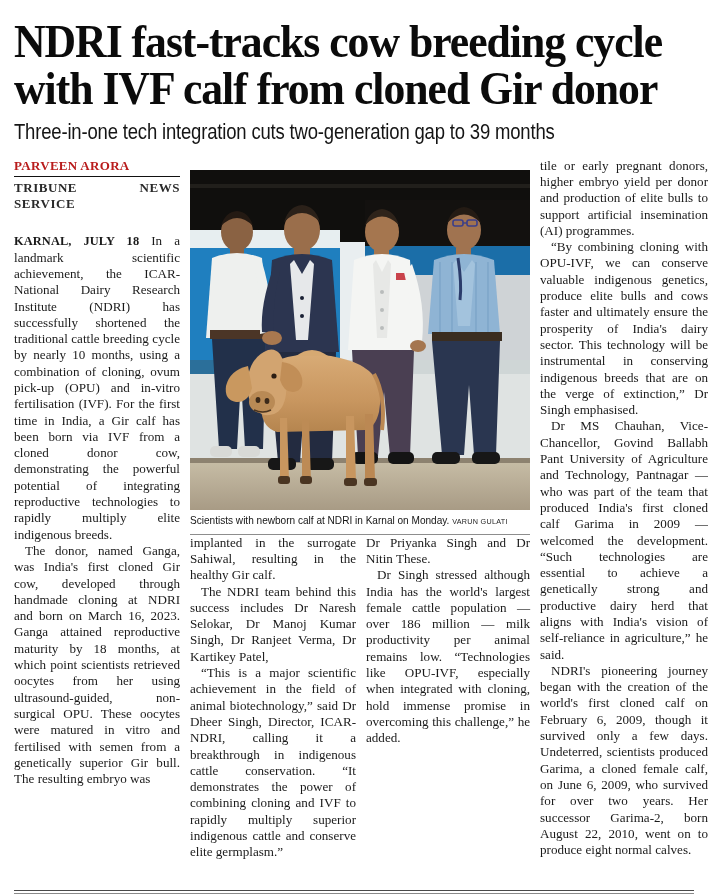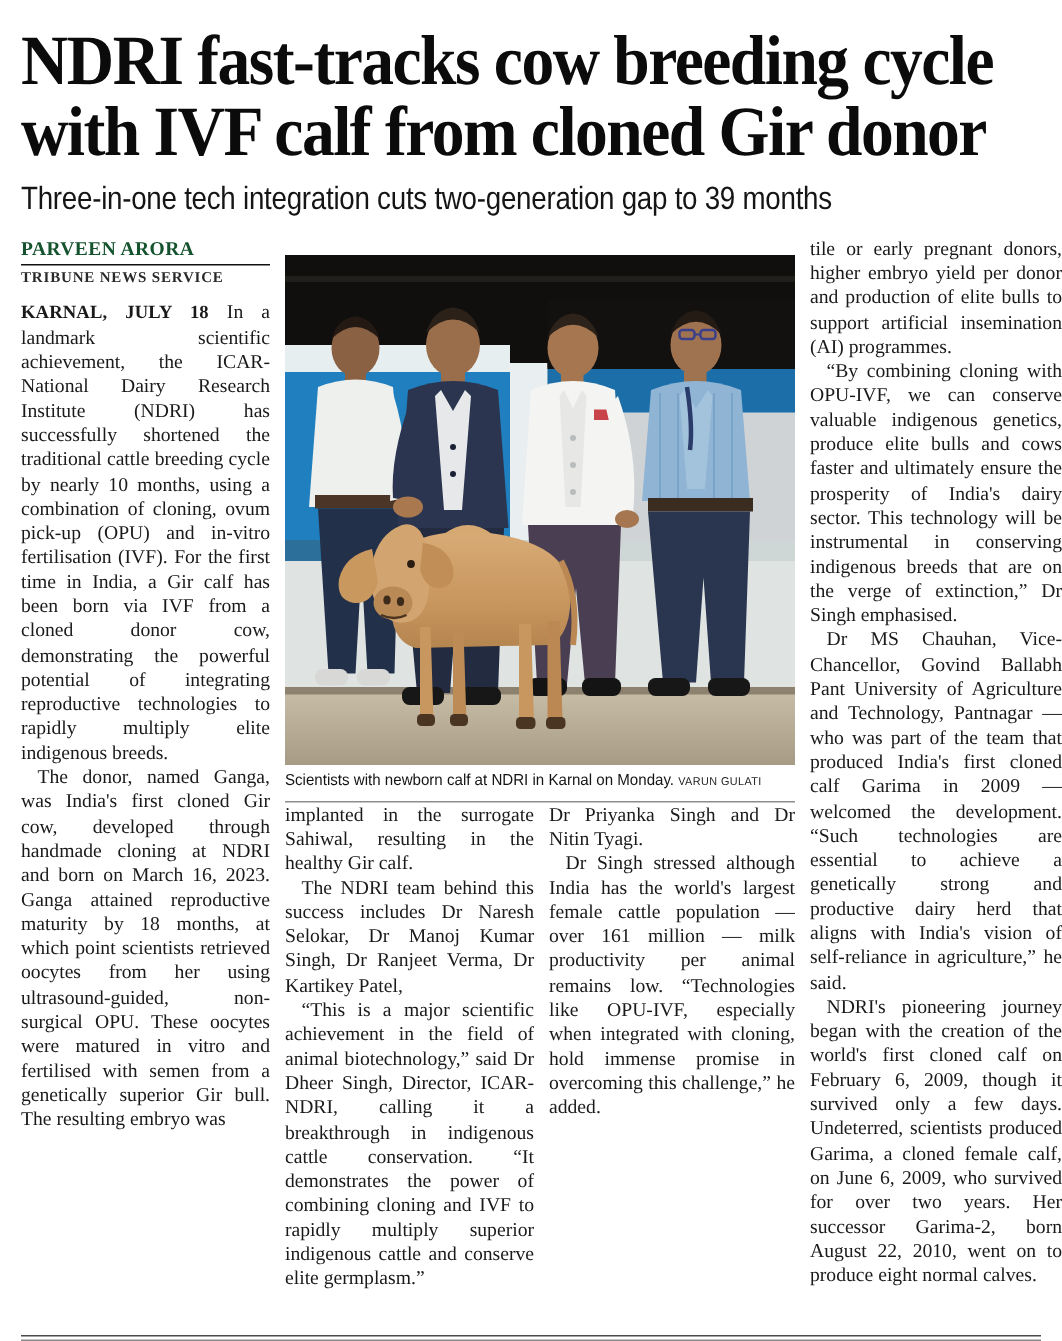--- a/index.html
+++ b/index.html
@@ -80,36 +80,36 @@
   #col3 { left: 352px; top: 377px; width: 164px; }
   #col4 { left: 526px; top: 0;   width: 168px; }
 
   
   .byline-name {
     font-family: "Liberation Serif", "DejaVu Serif", serif;
     font-weight: 700;
     font-size: 13px;
     letter-spacing: 0.3px;
     text-transform: uppercase;
-    color: #14532d;
+    color: #b91c1c;
     padding-bottom: 2px;
   }
   .byline-rule {
     border-bottom: 1.4px solid #111;
     width: 100%;
     margin-bottom: 3px;
   }
   .byline-service {
     font-family: "Liberation Serif", "DejaVu Serif", serif;
     font-weight: 700;
-    font-size: 10px;
+    font-size: 13px;
     letter-spacing: 0.55px;
     text-transform: uppercase;
     color: #2a2a2a;
-    margin-bottom: 8px;
+    margin-bottom: 21px;
   }
   .dateline {
     font-weight: 700;
     font-size: 12.4px;
     letter-spacing: 0.1px;
     display: inline;
   }
 
   
   .photo-block {
@@ -309,22 +309,22 @@
       <p>The donor, named Ganga, was India's first cloned Gir cow, developed through handmade cloning at NDRI and born on March 16, 2023. Ganga attained reproductive maturity by 18 months, at which point scientists retrieved oocytes from her using ultrasound-guided, non-surgical OPU. These oocytes were matured in vitro and fertilised with semen from a genetically superior Gir bull. The resulting embryo was</p>
     </div>
 
     <div class="col" id="col2">
       <p class="first">implanted in the surrogate Sahiwal, resulting in the healthy Gir calf.</p>
       <p>The NDRI team behind this success includes Dr Naresh Selokar, Dr Manoj Kumar Singh, Dr Ranjeet Verma, Dr Kartikey Patel,</p>
       <p>“This is a major scientific achievement in the field of animal biotechnology,” said Dr Dheer Singh, Director, ICAR-NDRI, calling it a breakthrough in indigenous cattle conservation. “It demonstrates the power of combining cloning and IVF to rapidly multiply superior indigenous cattle and conserve elite germplasm.”</p>
     </div>
 
     <div class="col" id="col3">
-      <p class="first">Dr Priyanka Singh and Dr Nitin Tyagi.</p>
-      <p>Dr Singh stressed although India has the world's largest female cattle population — over 161 million — milk productivity per animal remains low. “Technologies like OPU-IVF, especially when integrated with cloning, hold immense promise in overcoming this challenge,” he added.</p>
+      <p class="first">Dr Priyanka Singh and Dr Nitin These.</p>
+      <p>Dr Singh stressed although India has the world's largest female cattle population — over 186 million — milk productivity per animal remains low. “Technologies like OPU-IVF, especially when integrated with cloning, hold immense promise in overcoming this challenge,” he added.</p>
     </div>
 
     <div class="col" id="col4">
       <p class="first">tile or early pregnant donors, higher embryo yield per donor and production of elite bulls to support artificial insemination (AI) programmes.</p>
       <p>“By combining cloning with OPU-IVF, we can conserve valuable indigenous genetics, produce elite bulls and cows faster and ultimately ensure the prosperity of India's dairy sector. This technology will be instrumental in conserving indigenous breeds that are on the verge of extinction,” Dr Singh emphasised.</p>
       <p>Dr MS Chauhan, Vice-Chancellor, Govind Ballabh Pant University of Agriculture and Technology, Pantnagar — who was part of the team that produced India's first cloned calf Garima in 2009 — welcomed the development. “Such technologies are essential to achieve a genetically strong and productive dairy herd that aligns with India's vision of self-reliance in agriculture,” he said.</p>
       <p>NDRI's pioneering journey began with the creation of the world's first cloned calf on February 6, 2009, though it survived only a few days. Undeterred, scientists produced Garima, a cloned female calf, on June 6, 2009, who survived for over two years. Her successor Garima-2, born August 22, 2010, went on to produce eight normal calves.</p>
     </div>
 
   </div>

